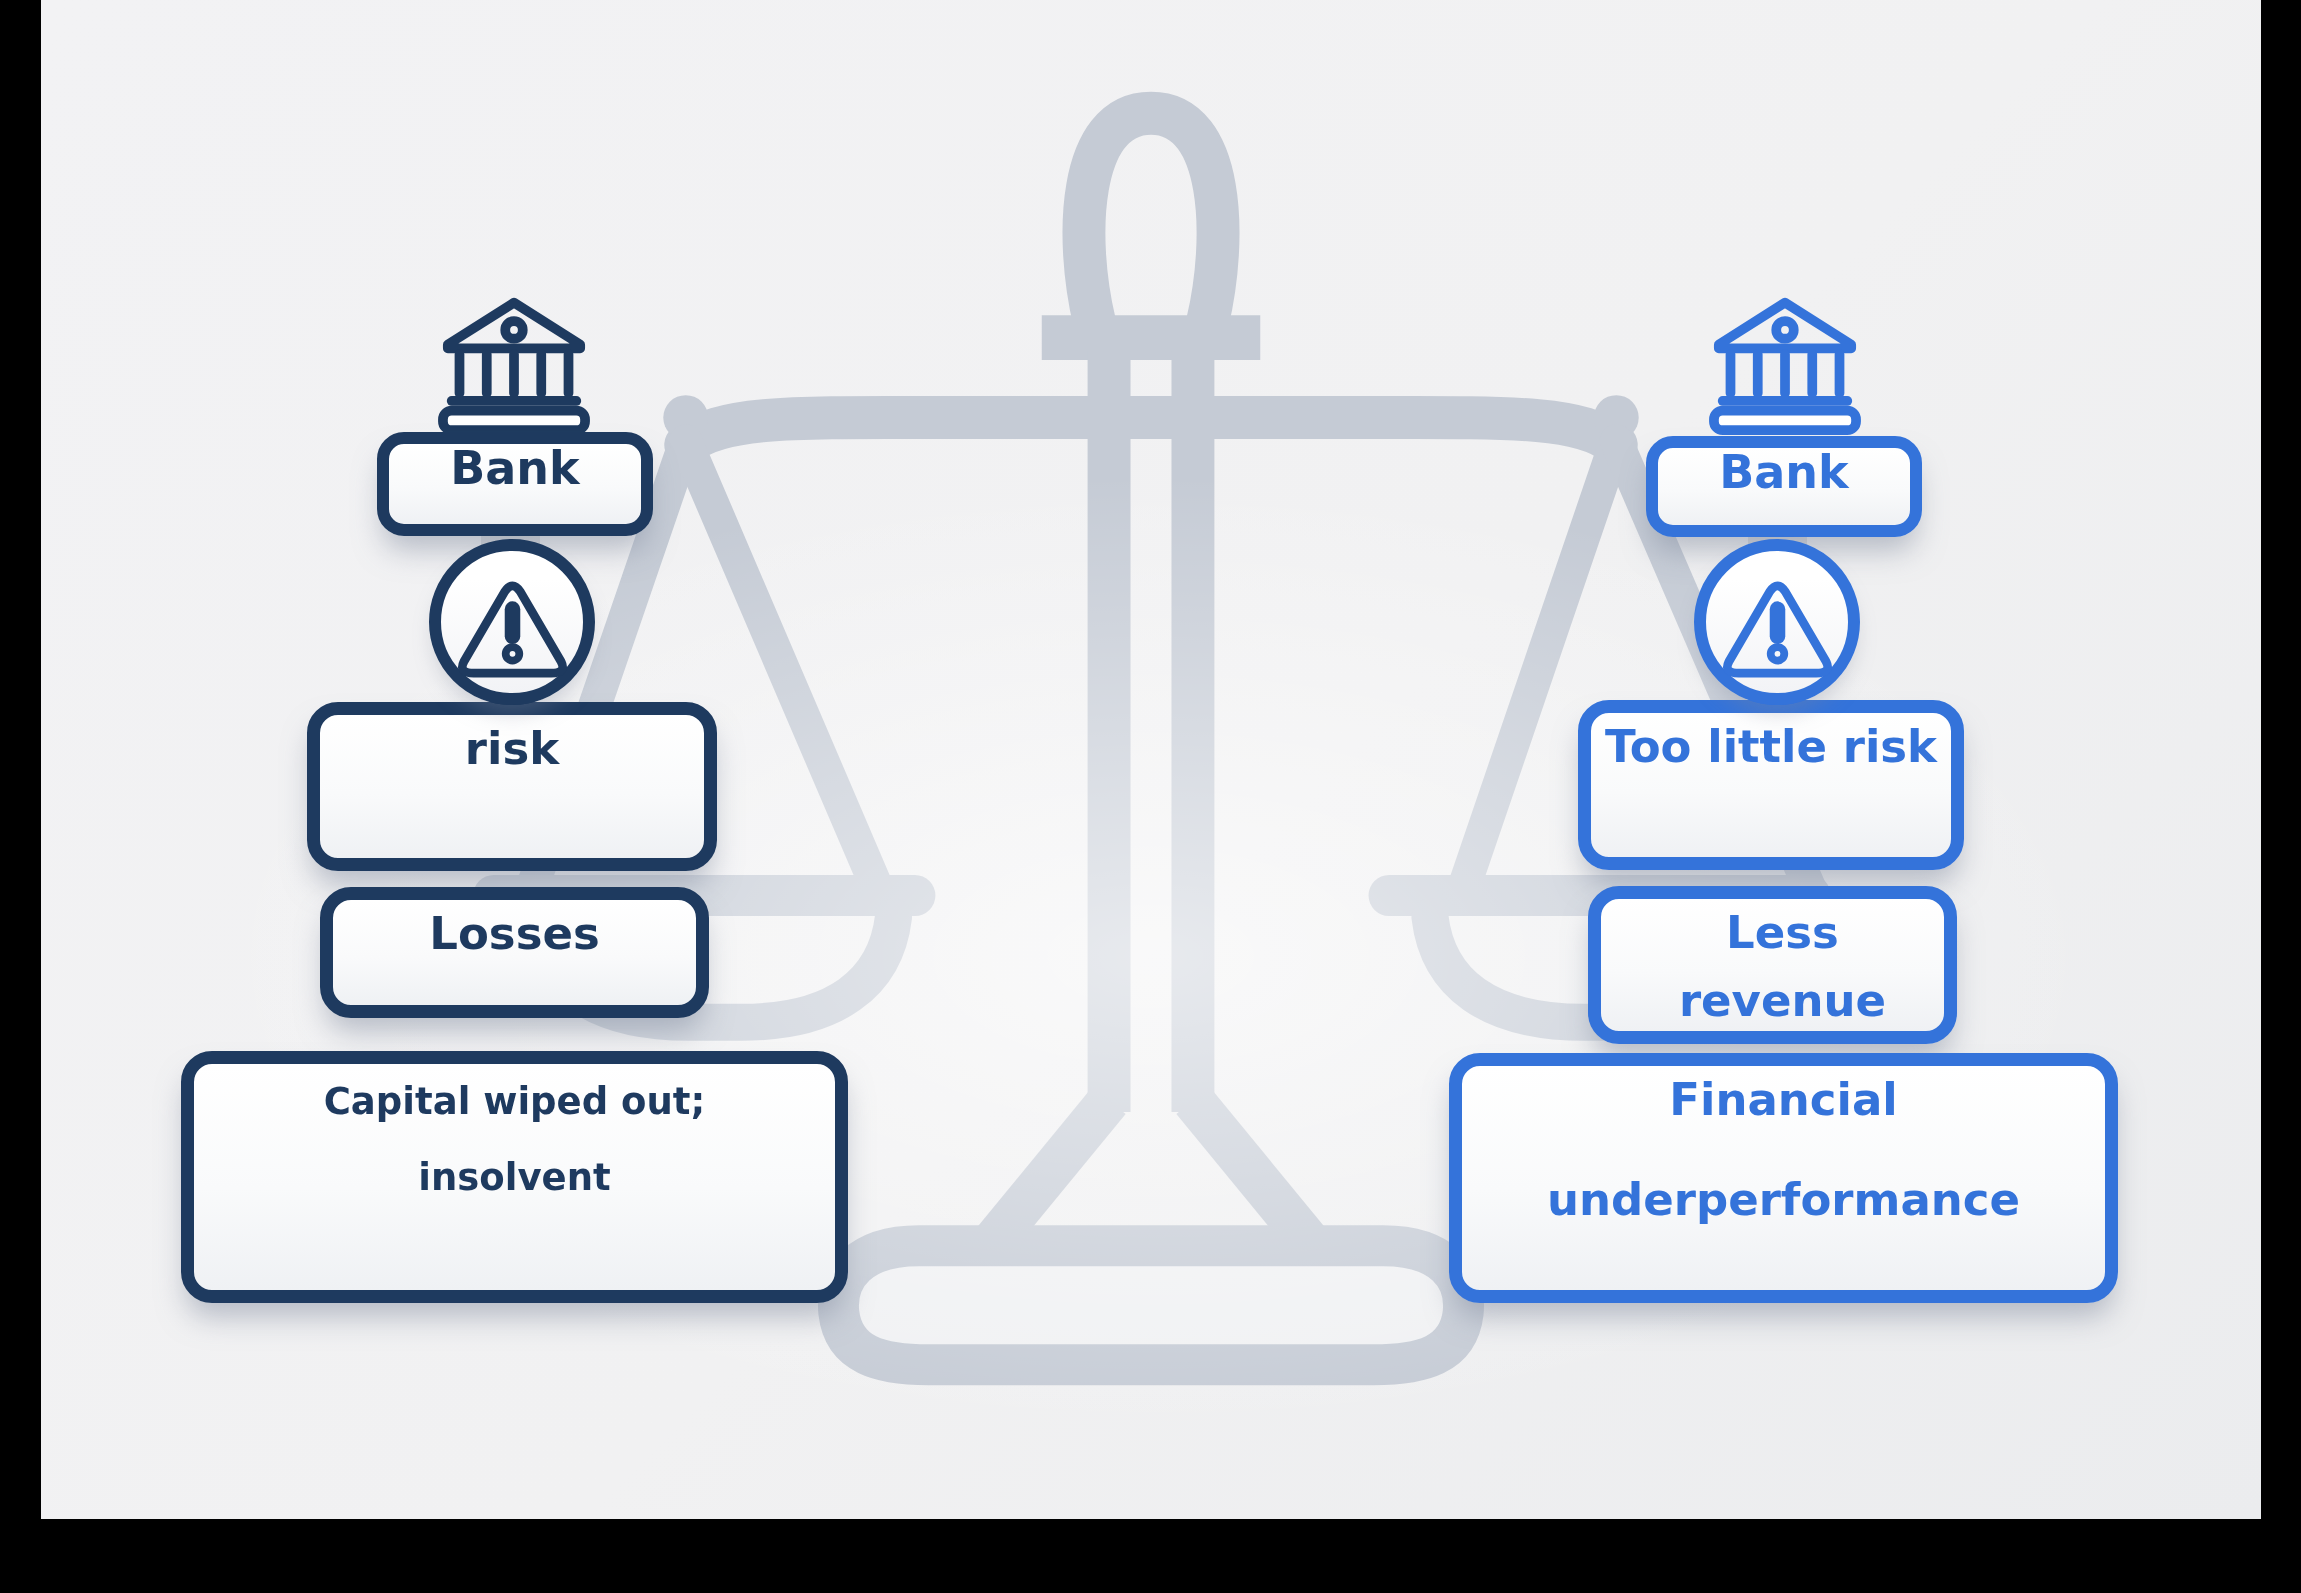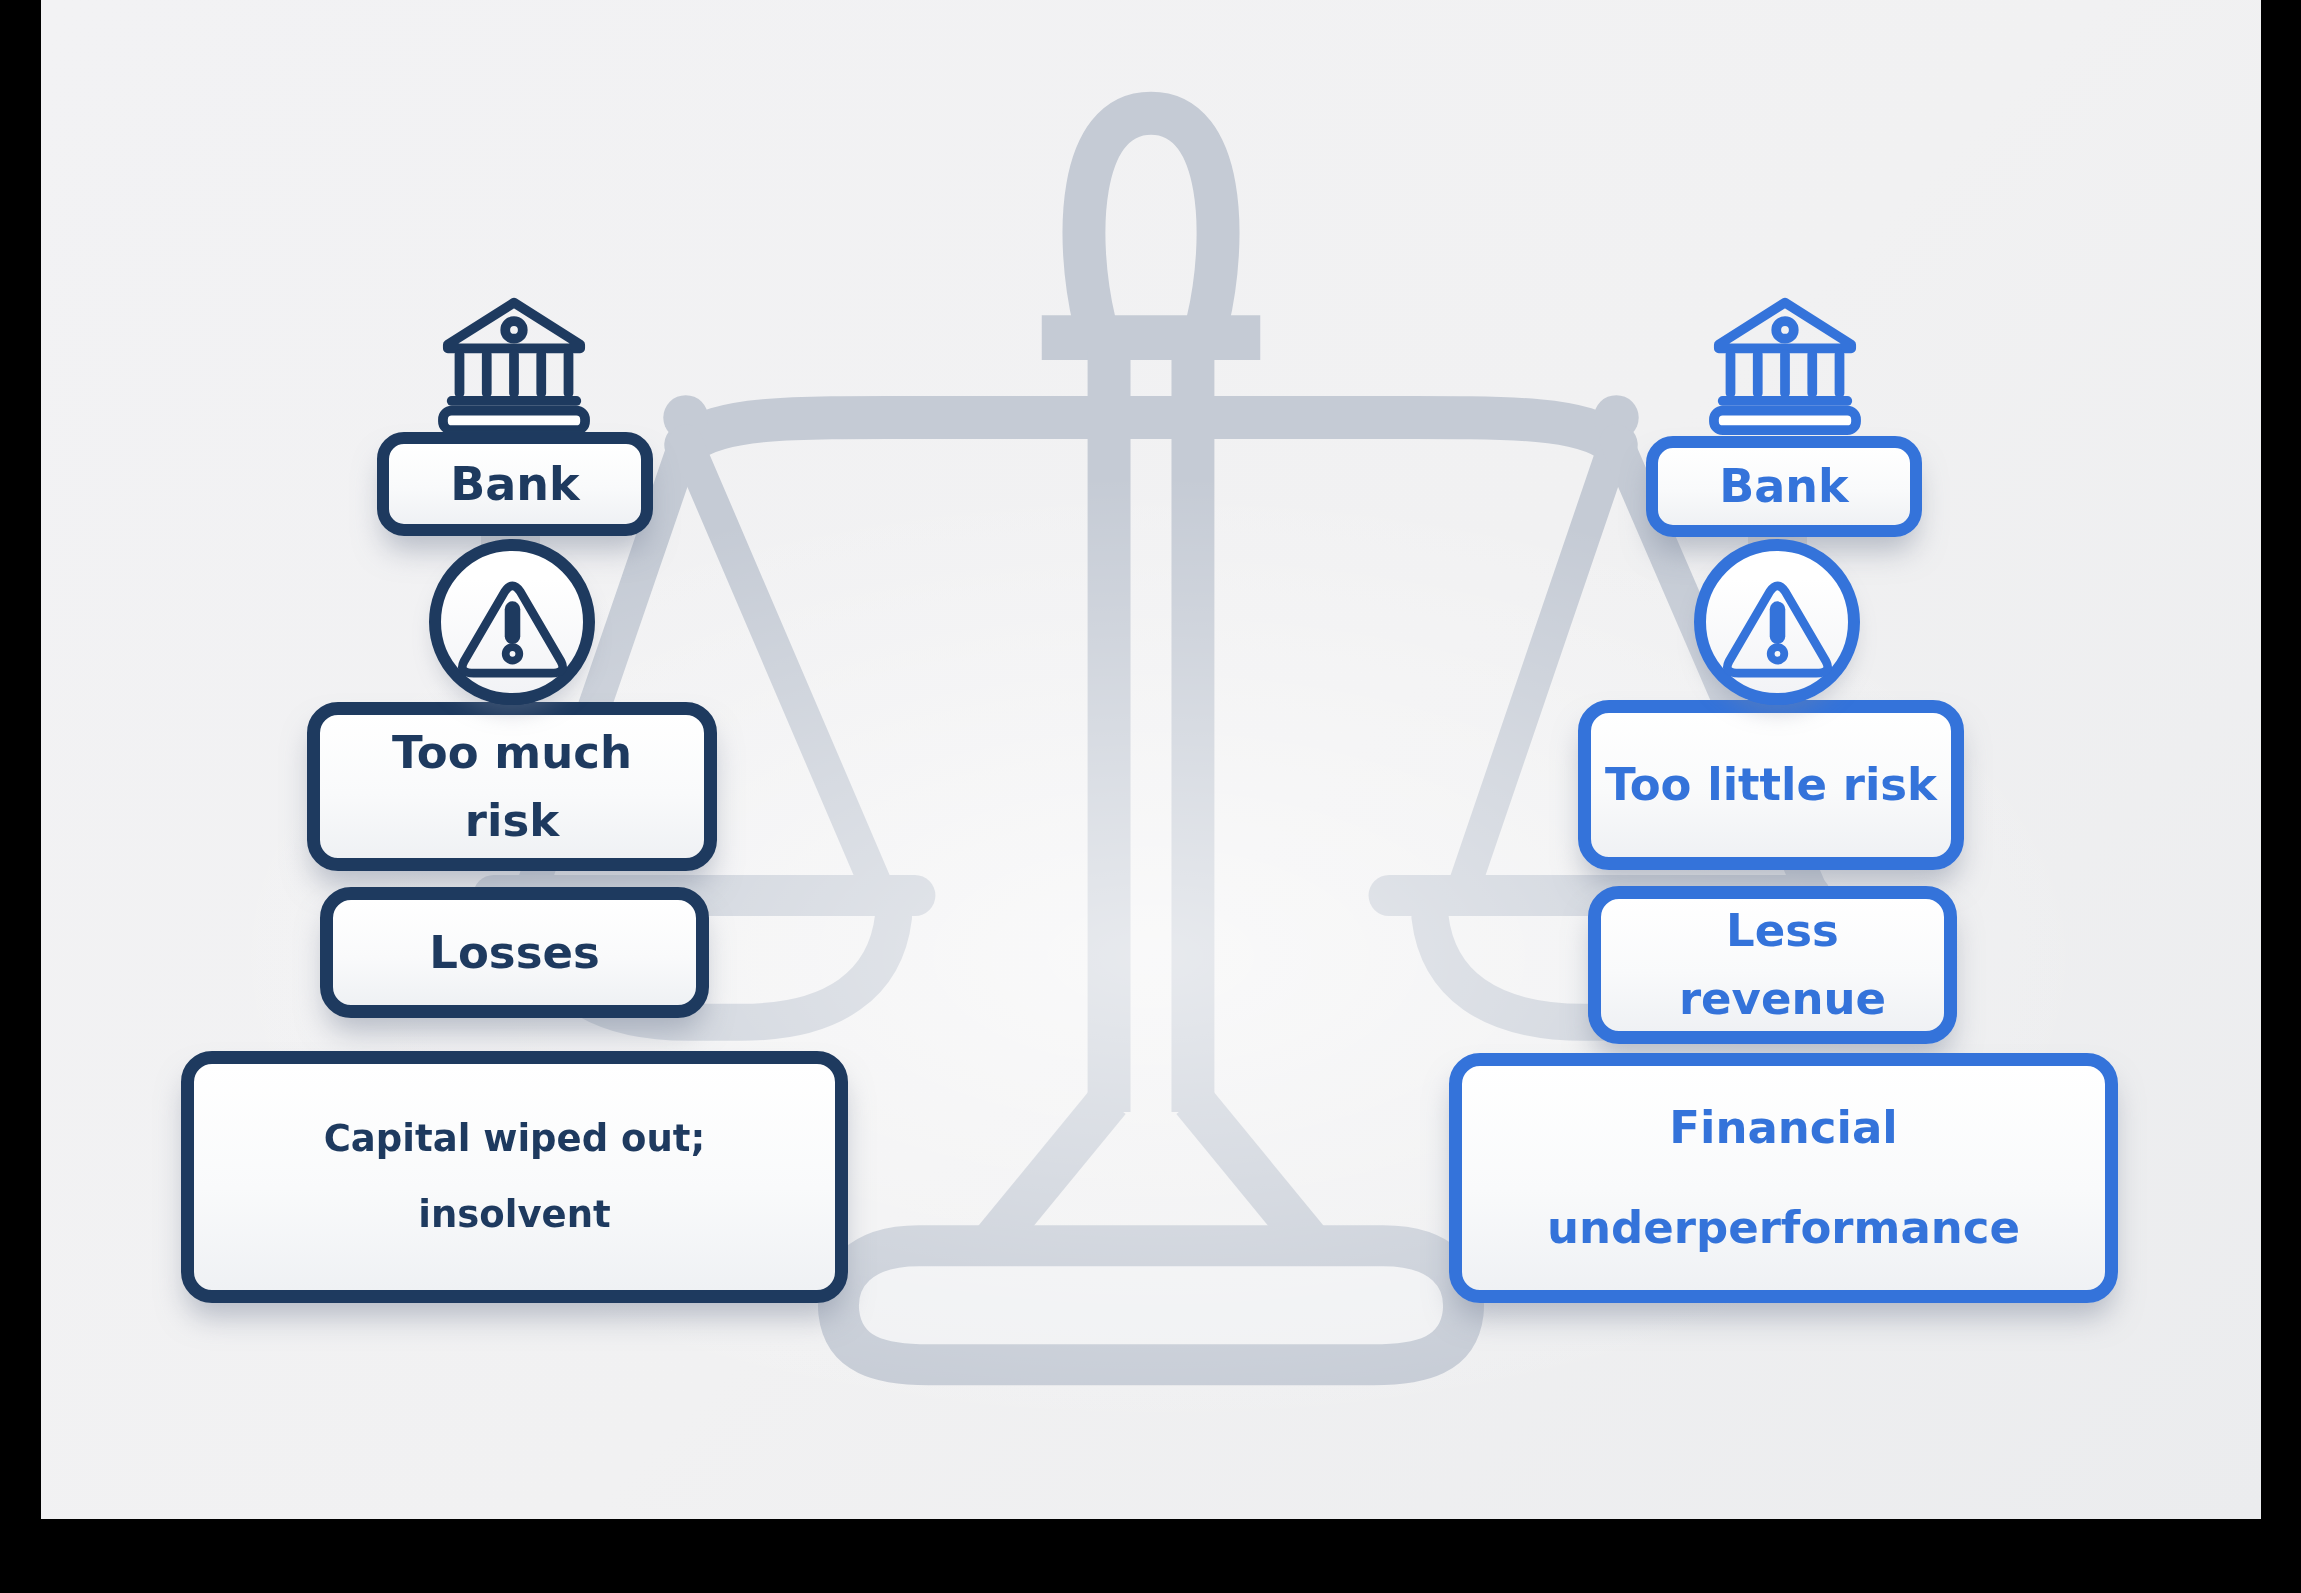--- a/index.html
+++ b/index.html
@@ -9,21 +9,21 @@
         background:linear-gradient(135deg,#f2f2f4 0%,#f1f1f2 55%,#ebecee 100%);}
   .world{position:absolute;left:-41px;top:0;width:2302px;height:1594px;}
 
   .scale-svg{position:absolute;left:0;top:0;}
   .fog{position:absolute;left:0;top:0;width:2302px;height:1594px;pointer-events:none;
        background:radial-gradient(58% 42% at 50% 60%, rgba(255,255,255,.6) 0%, rgba(255,255,255,0) 72%);}
 
   .stem{position:absolute;background:linear-gradient(180deg,#d9dbde,#d2d4d9);}
 
   .box{position:absolute;box-sizing:border-box;display:flex;flex-direction:column;
-       justify-content:center;align-items:center;border-radius:31px;
+       align-items:center;border-radius:31px;
        background:linear-gradient(180deg,#ffffff 0%,#f9fafb 55%,#eff1f4 100%);
        box-shadow:0 19.5px 29px -5.9px rgba(125,136,155,.5);}
   .navy{border:13.7px solid #1e3a5f;color:#1e3a5f;}
   .blue{border:13.7px solid #3473da;color:#3473da;}
   .bankbox{border-radius:27px;border-width:12.7px;}
   .ln{display:block;font-weight:800;font-size:45px;line-height:68px;white-space:nowrap;text-align:center;}
   .ln-sm{font-size:37px;line-height:76px;}
   .bank-ln{font-size:46px;line-height:49px;}
 
   .badge{position:absolute;width:166px;height:166px;border-radius:50%;box-sizing:border-box;
@@ -83,21 +83,20 @@
           <path d="M24,66 L24,106 M52,66 L52,106 M80,66 L80,106 M108,66 L108,106 M136,66 L136,106"></path>
           <path d="M16,114 L144,114"></path>
           <rect x="7" y="124" width="146" height="20" rx="9" fill="#ffffff"></rect>
         </svg>
 
         <div class="box navy bankbox" style="left:377px;top:432px;width:276px;height:104px;">
           <span class="ln bank-ln">Bank</span>
         </div>
 
         <div class="box navy" style="left:307px;top:702px;width:410px;height:169px;">
-          <span class="ln">Too much</span>
           <span class="ln">risk</span>
         </div>
 
         <div class="box navy" style="left:320px;top:887px;width:389px;height:131px;">
           <span class="ln">Losses</span>
         </div>
 
         <div class="box navy" style="left:181px;top:1051px;width:667px;height:252px;">
           <span class="ln ln-sm">Capital wiped out;</span>
           <span class="ln ln-sm">insolvent</span>

